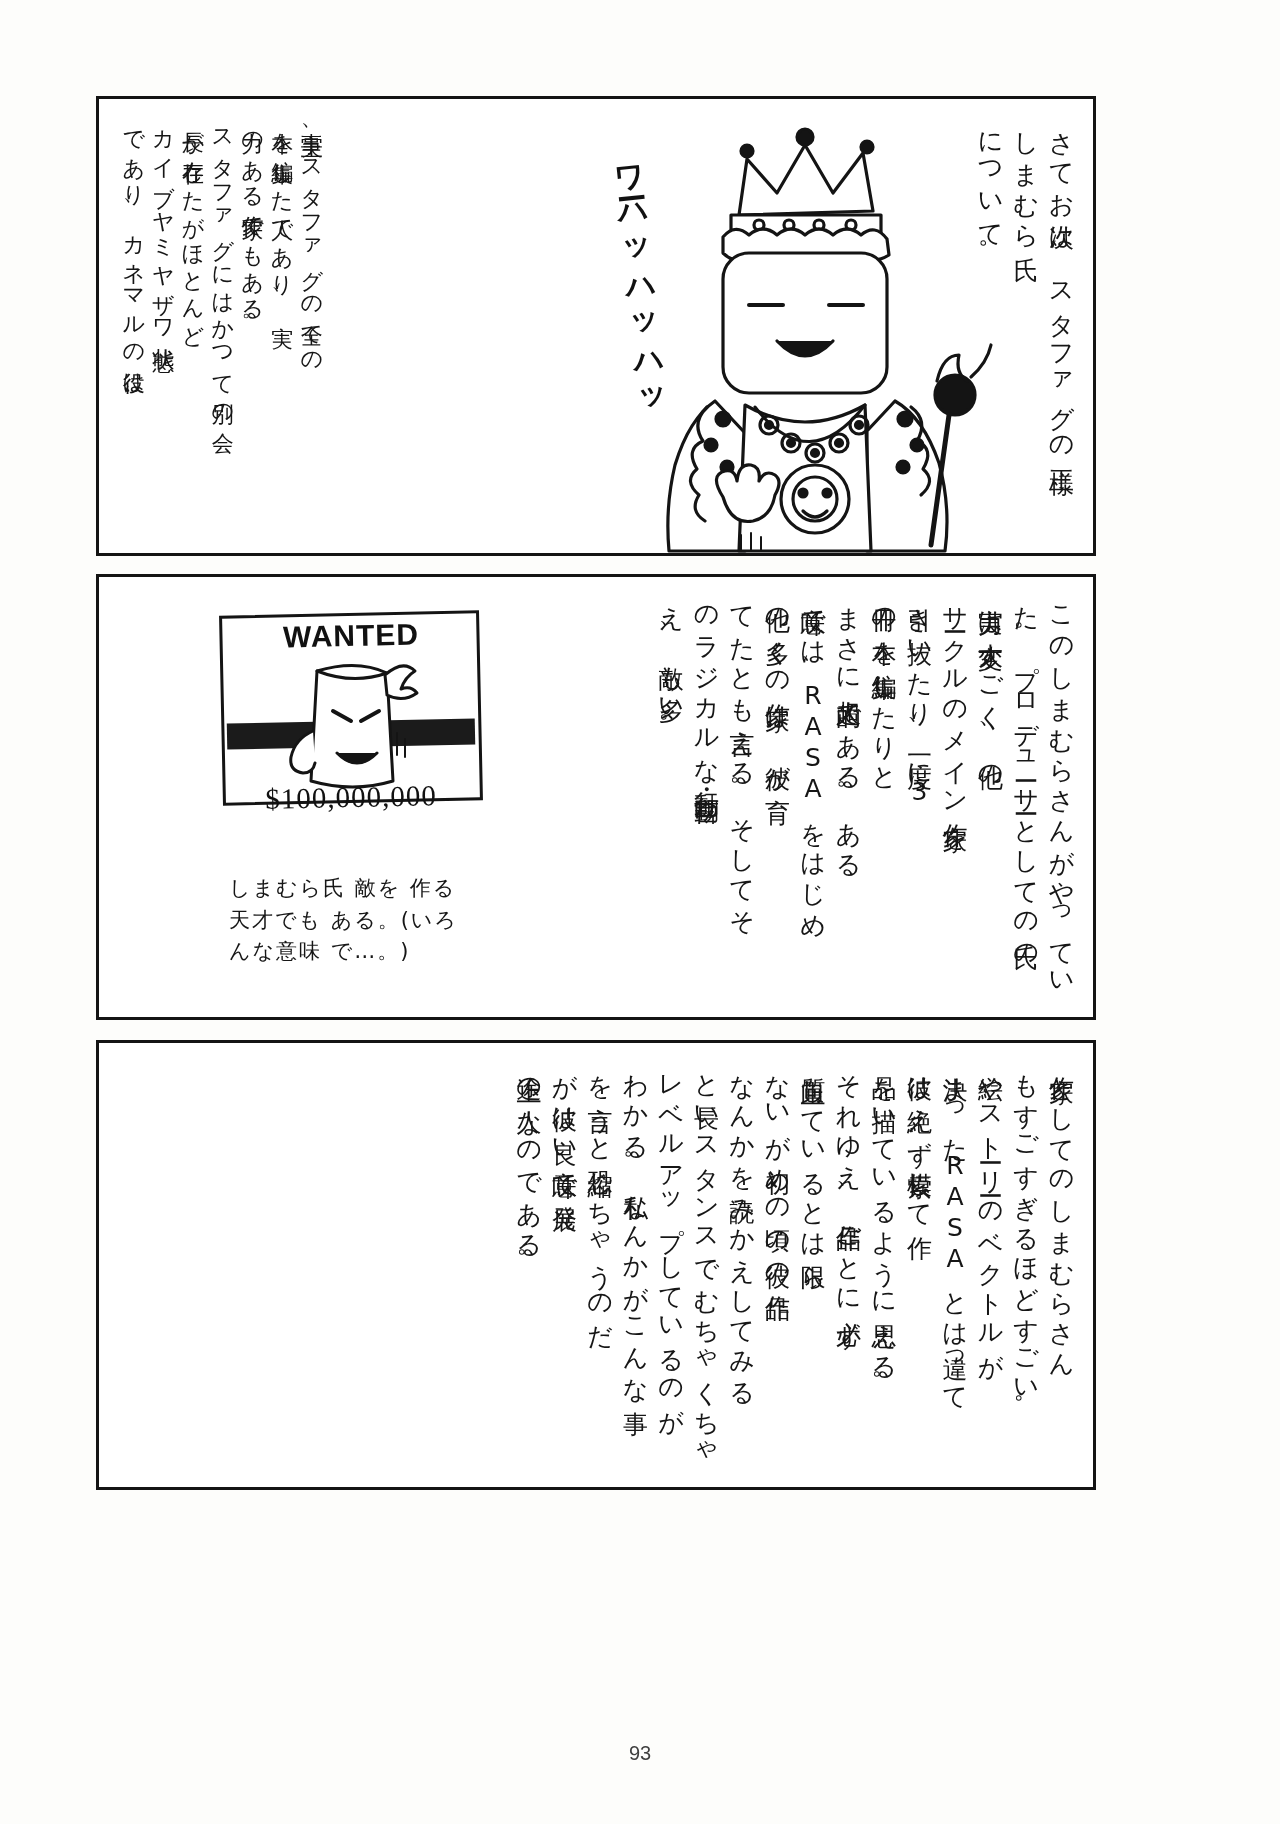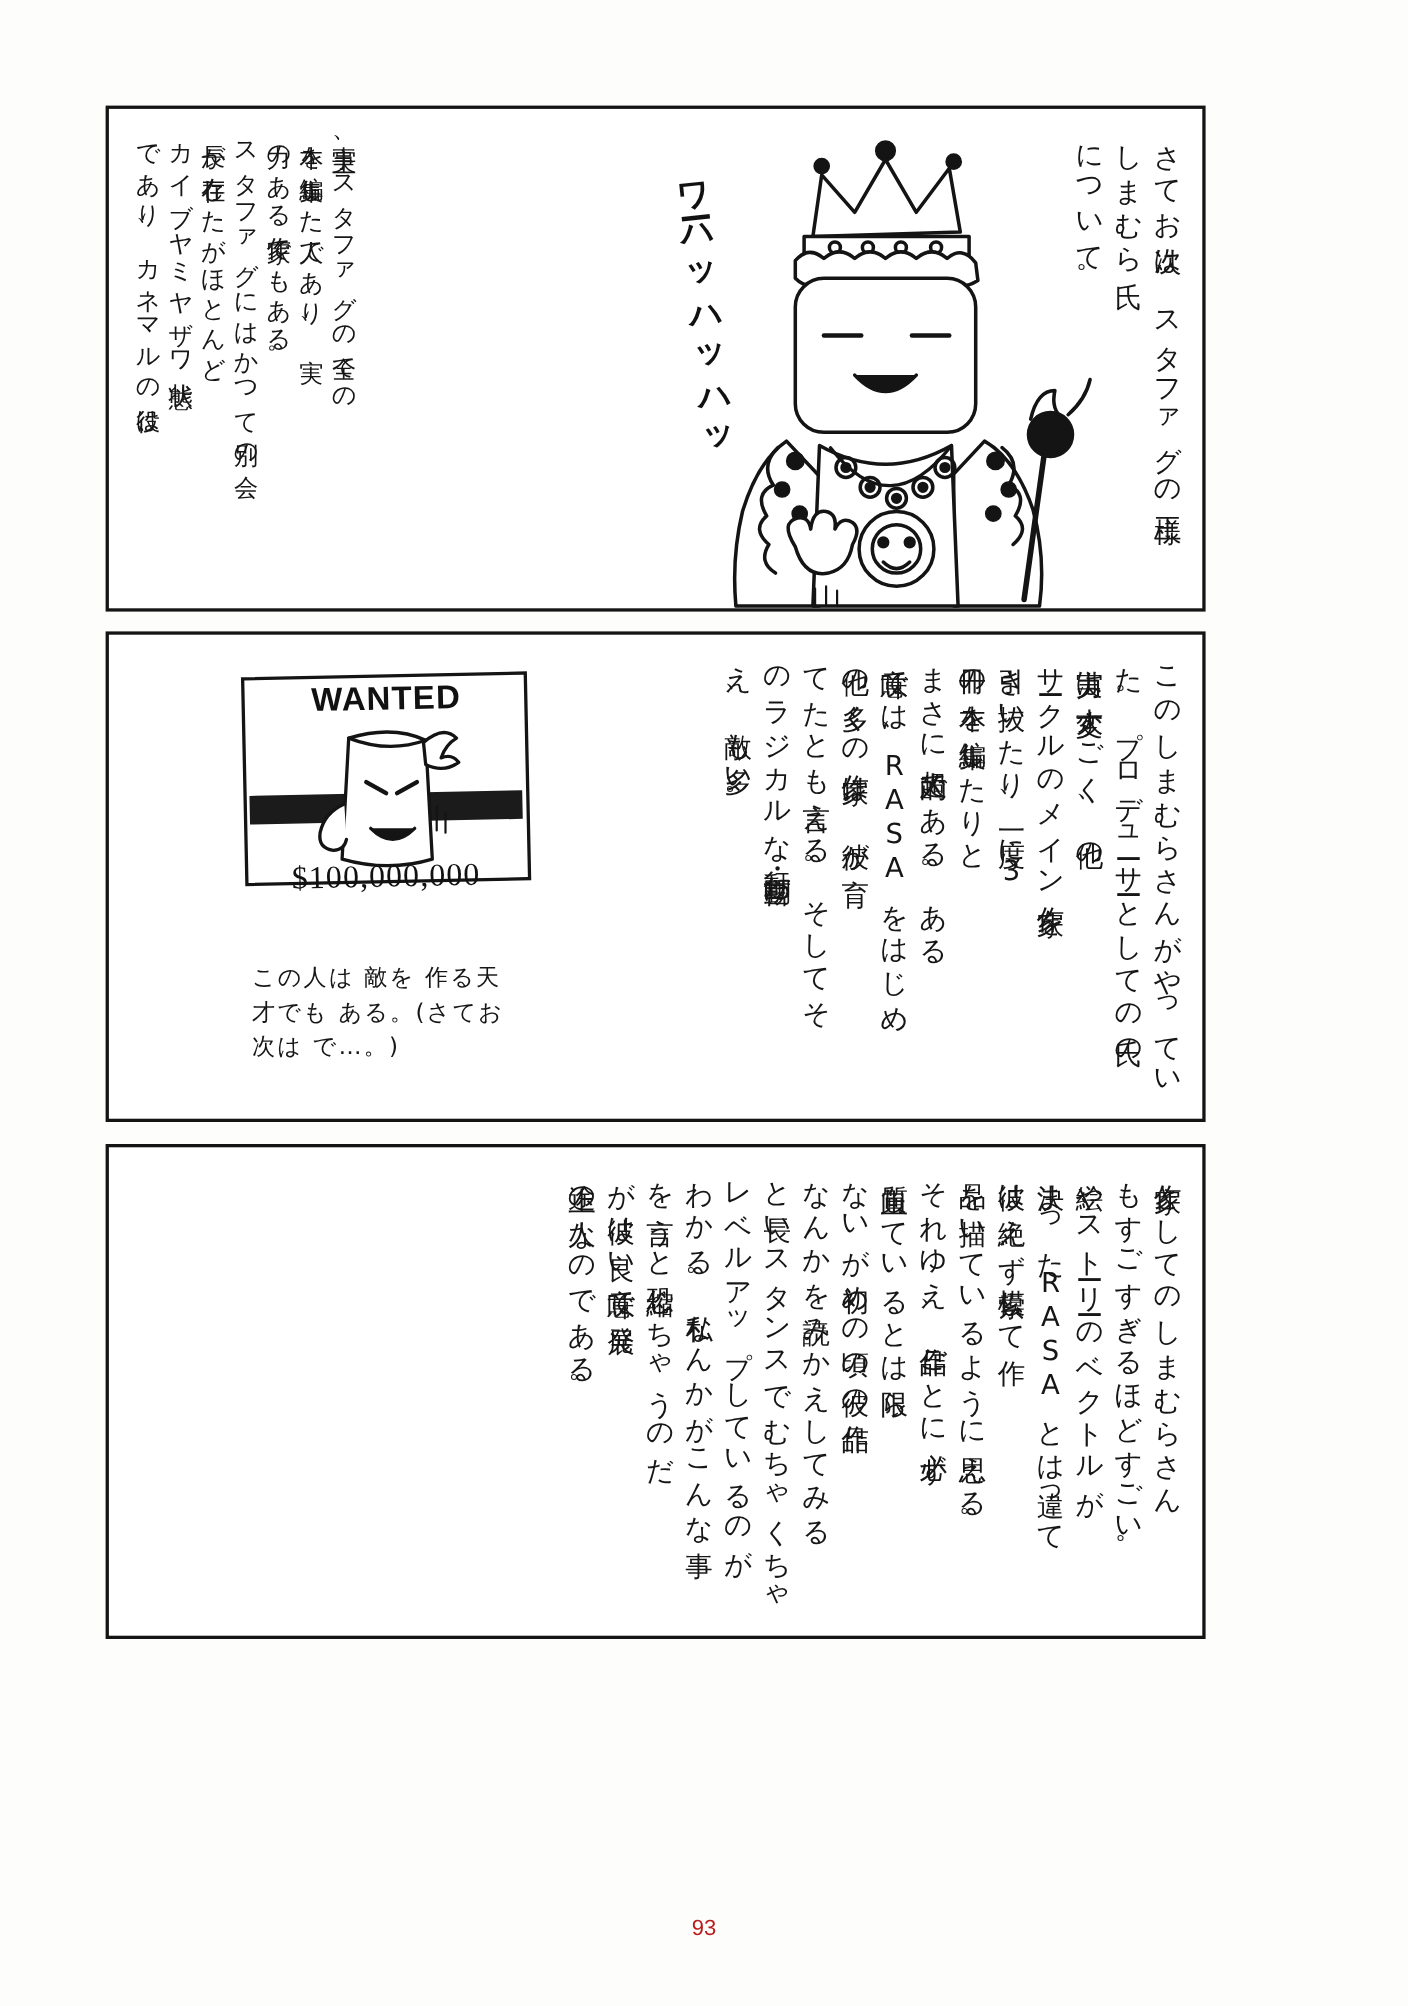--- a/index.html
+++ b/index.html
@@ -87,21 +87,21 @@
     color: #111;
   }
 
   .page-number {
     position: absolute;
     left: 0;
     right: 0;
     top: 1742px;
     text-align: center;
     font-size: 20px;
-    color: #b91c1c;
+    color: #404040;
     font-family: "Liberation Sans", sans-serif;
   }
 
   
   .wanted-paper {
     position: absolute;
     inset: 0 0 60px 0;
     border: 3px solid #141414;
     background: #fff;
     transform: rotate(-1.2deg);
@@ -262,21 +262,21 @@
           <path d="M116 140 q20 20 40 0 z" fill="#141414" stroke="none"></path>
           <path d="M116 140 q20 20 40 0"></path>
 
           <path d="M92 118 q-18 8 -22 26 q-2 14 12 16 q10 0 12 -10" fill="#fff"></path>
 
           <path d="M176 120 l0 22 M184 126 l0 18" stroke-width="2"></path>
         </g>
       </svg>
     </div>
 
-    <div id="p2-cap" class="vtext" style="writing-mode:horizontal-tb;">この人は 敵を 作る天才でも ある。(さてお次は で…。)</div>
+    <div id="p2-cap" class="vtext" style="writing-mode:horizontal-tb;">しまむら氏 敵を 作る天才でも ある。(いろんな意味 で…。)</div>
   </div>
 
   <div class="panel" id="panel-3">
     <div class="vtext" id="p3-col">作家としてのしまむらさん
 もすごすぎるほどすごい。
 絵やストーリーのベクトルが
 決まったRASAとは違って
 彼は絶えず模索して作
 品を描いているように思える。
 それゆえ、作品ごとに必ず

